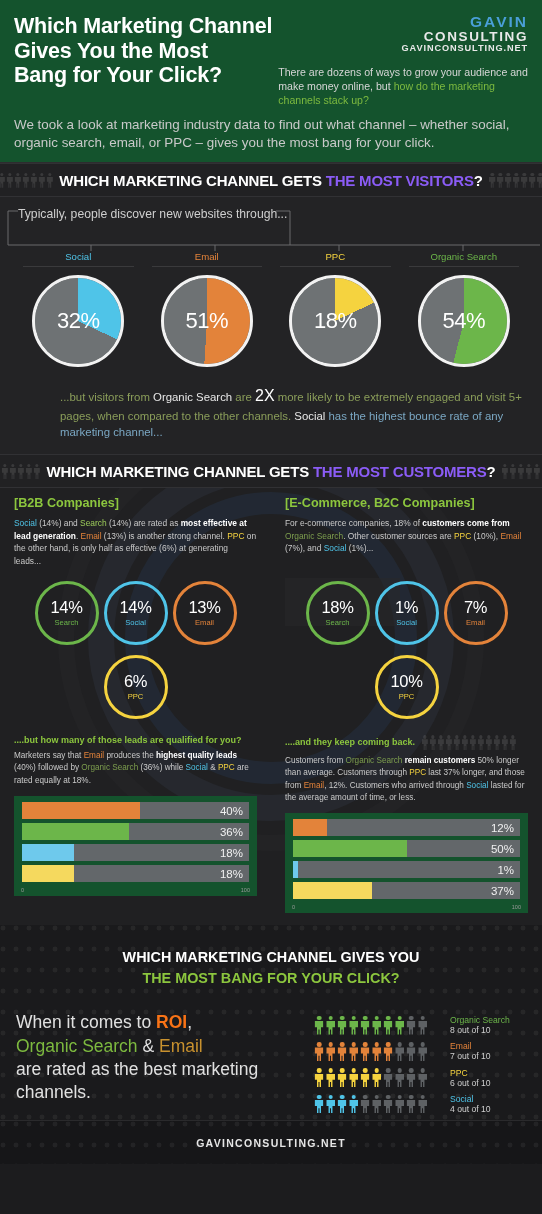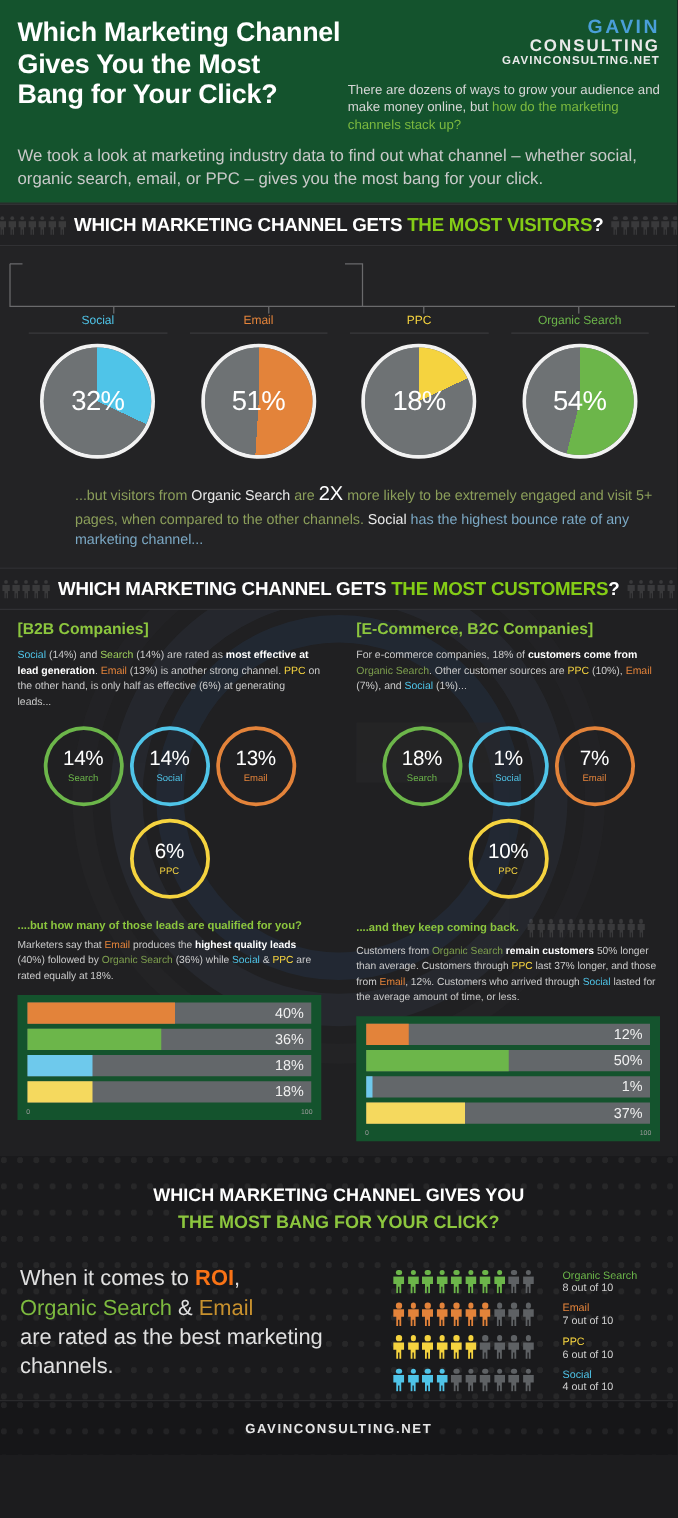--- a/index.html
+++ b/index.html
@@ -65,21 +65,21 @@
 
   
   .sec-bar {
     background:#212123; border-top:1px solid #313134; border-bottom:1px solid #313134;
     height:34px; display:flex; align-items:center; justify-content:center; gap:6px;
     position:relative; overflow:hidden;
   }
   .sec-bar h2 {
     font-size:15px; font-weight:bold; color:#ffffff; letter-spacing:-.2px; white-space:nowrap;
   }
-  .sec-bar h2 .grn { color:#84cc16; }
+  .sec-bar h2 .grn { color:#8b5cf6; }
 
   
   .visitors { position:relative; background:#232325; padding:8px 0 0 0; }
   .typ-wrap { position:relative; height:46px; }
   .typ-txt {
     position:absolute; left:18px; top:2px; font-size:12.2px; color:#cfcfcf; white-space:nowrap;
   }
   .connector { position:absolute; left:6px; right:0; top:0; height:46px; }
 
   .pies { display:flex; padding:0 14px 10px 14px; }
@@ -224,20 +224,21 @@
     <div class="typ-wrap">
       <svg class="connector" viewBox="0 0 536 46" preserveAspectRatio="none">
         <path d="M2,6 L2,40 L534,40" fill="none" stroke="#6a6a6c" stroke-width="1"></path>
         <path d="M2,6 L12,6" fill="none" stroke="#6a6a6c" stroke-width="1"></path>
         <path d="M270,6 L284,6 L284,40" fill="none" stroke="#6a6a6c" stroke-width="1"></path>
         <path d="M85,40 L85,46" fill="none" stroke="#6a6a6c" stroke-width="1"></path>
         <path d="M209,40 L209,46" fill="none" stroke="#6a6a6c" stroke-width="1"></path>
         <path d="M333,40 L333,46" fill="none" stroke="#6a6a6c" stroke-width="1"></path>
         <path d="M457,40 L457,46" fill="none" stroke="#6a6a6c" stroke-width="1"></path>
       </svg>
+      <div class="typ-txt">Typically, people discover new websites through...</div>
     </div>
     <div class="pies" id="pies">
         <div class="pie-col">
           <div class="pie-label" style="color: rgb(79, 196, 232);">Social</div>
           <div class="pie-rule"></div>
           <div class="pie">
             <div class="slice" style="background: conic-gradient(rgb(79, 196, 232) 0deg, rgb(79, 196, 232) 32%, rgb(110, 114, 116) 32%, rgb(110, 114, 116) 100%);"></div>
             <div class="val">32%</div>
           </div>
         </div>

